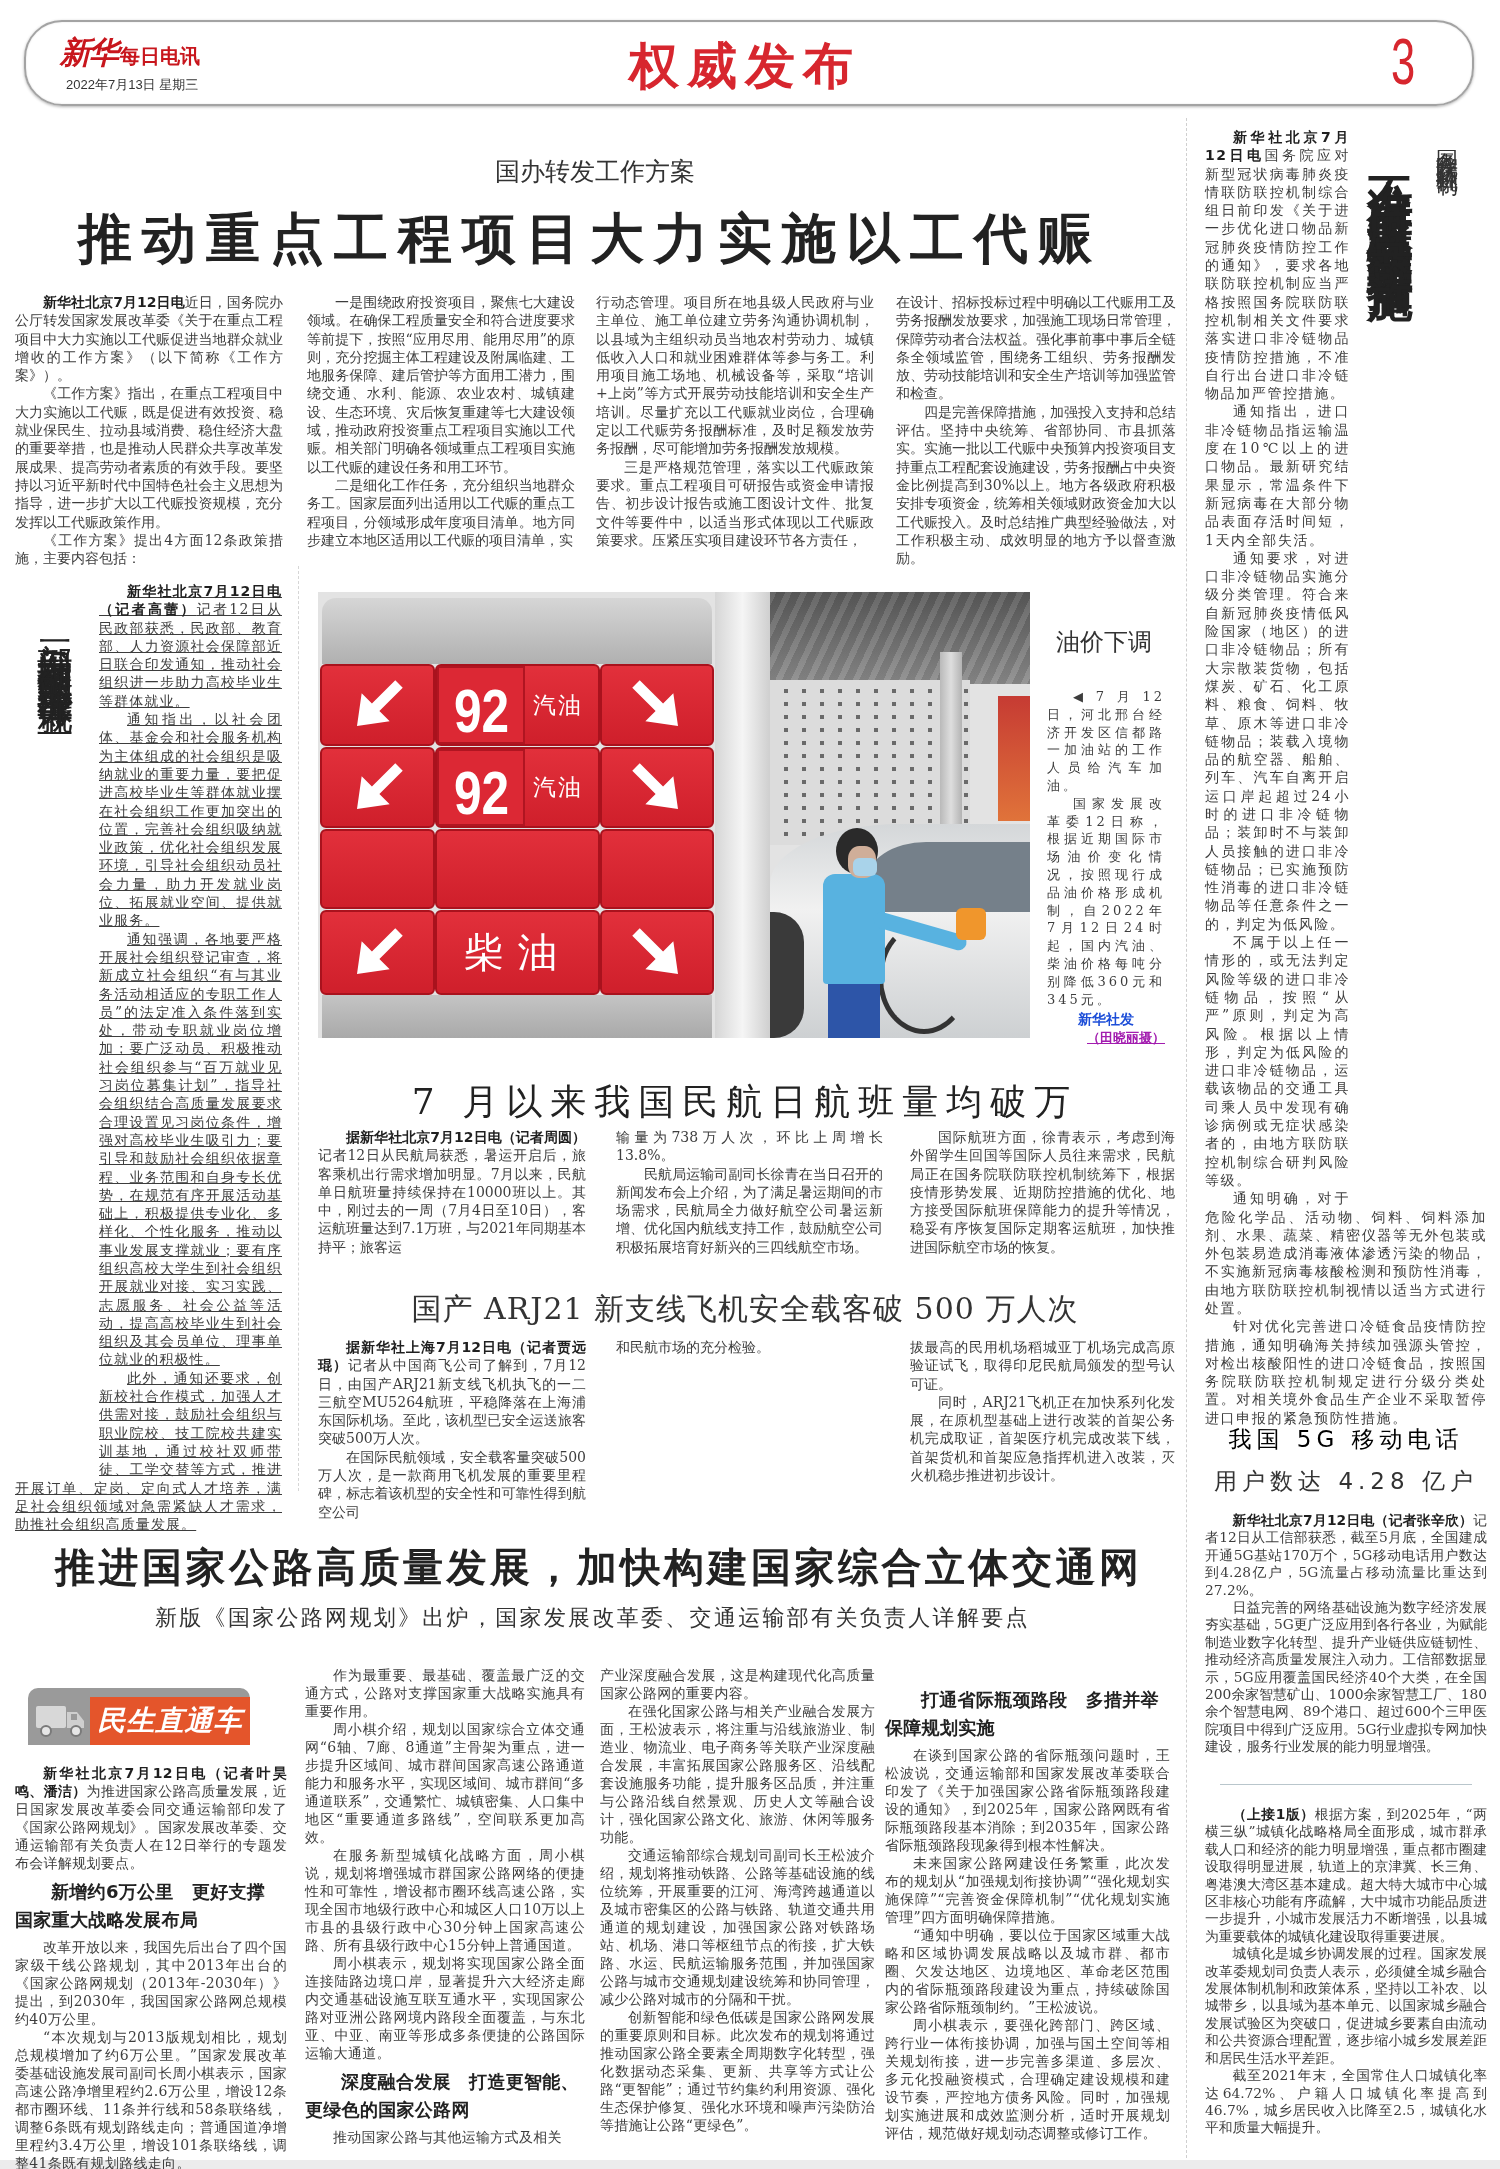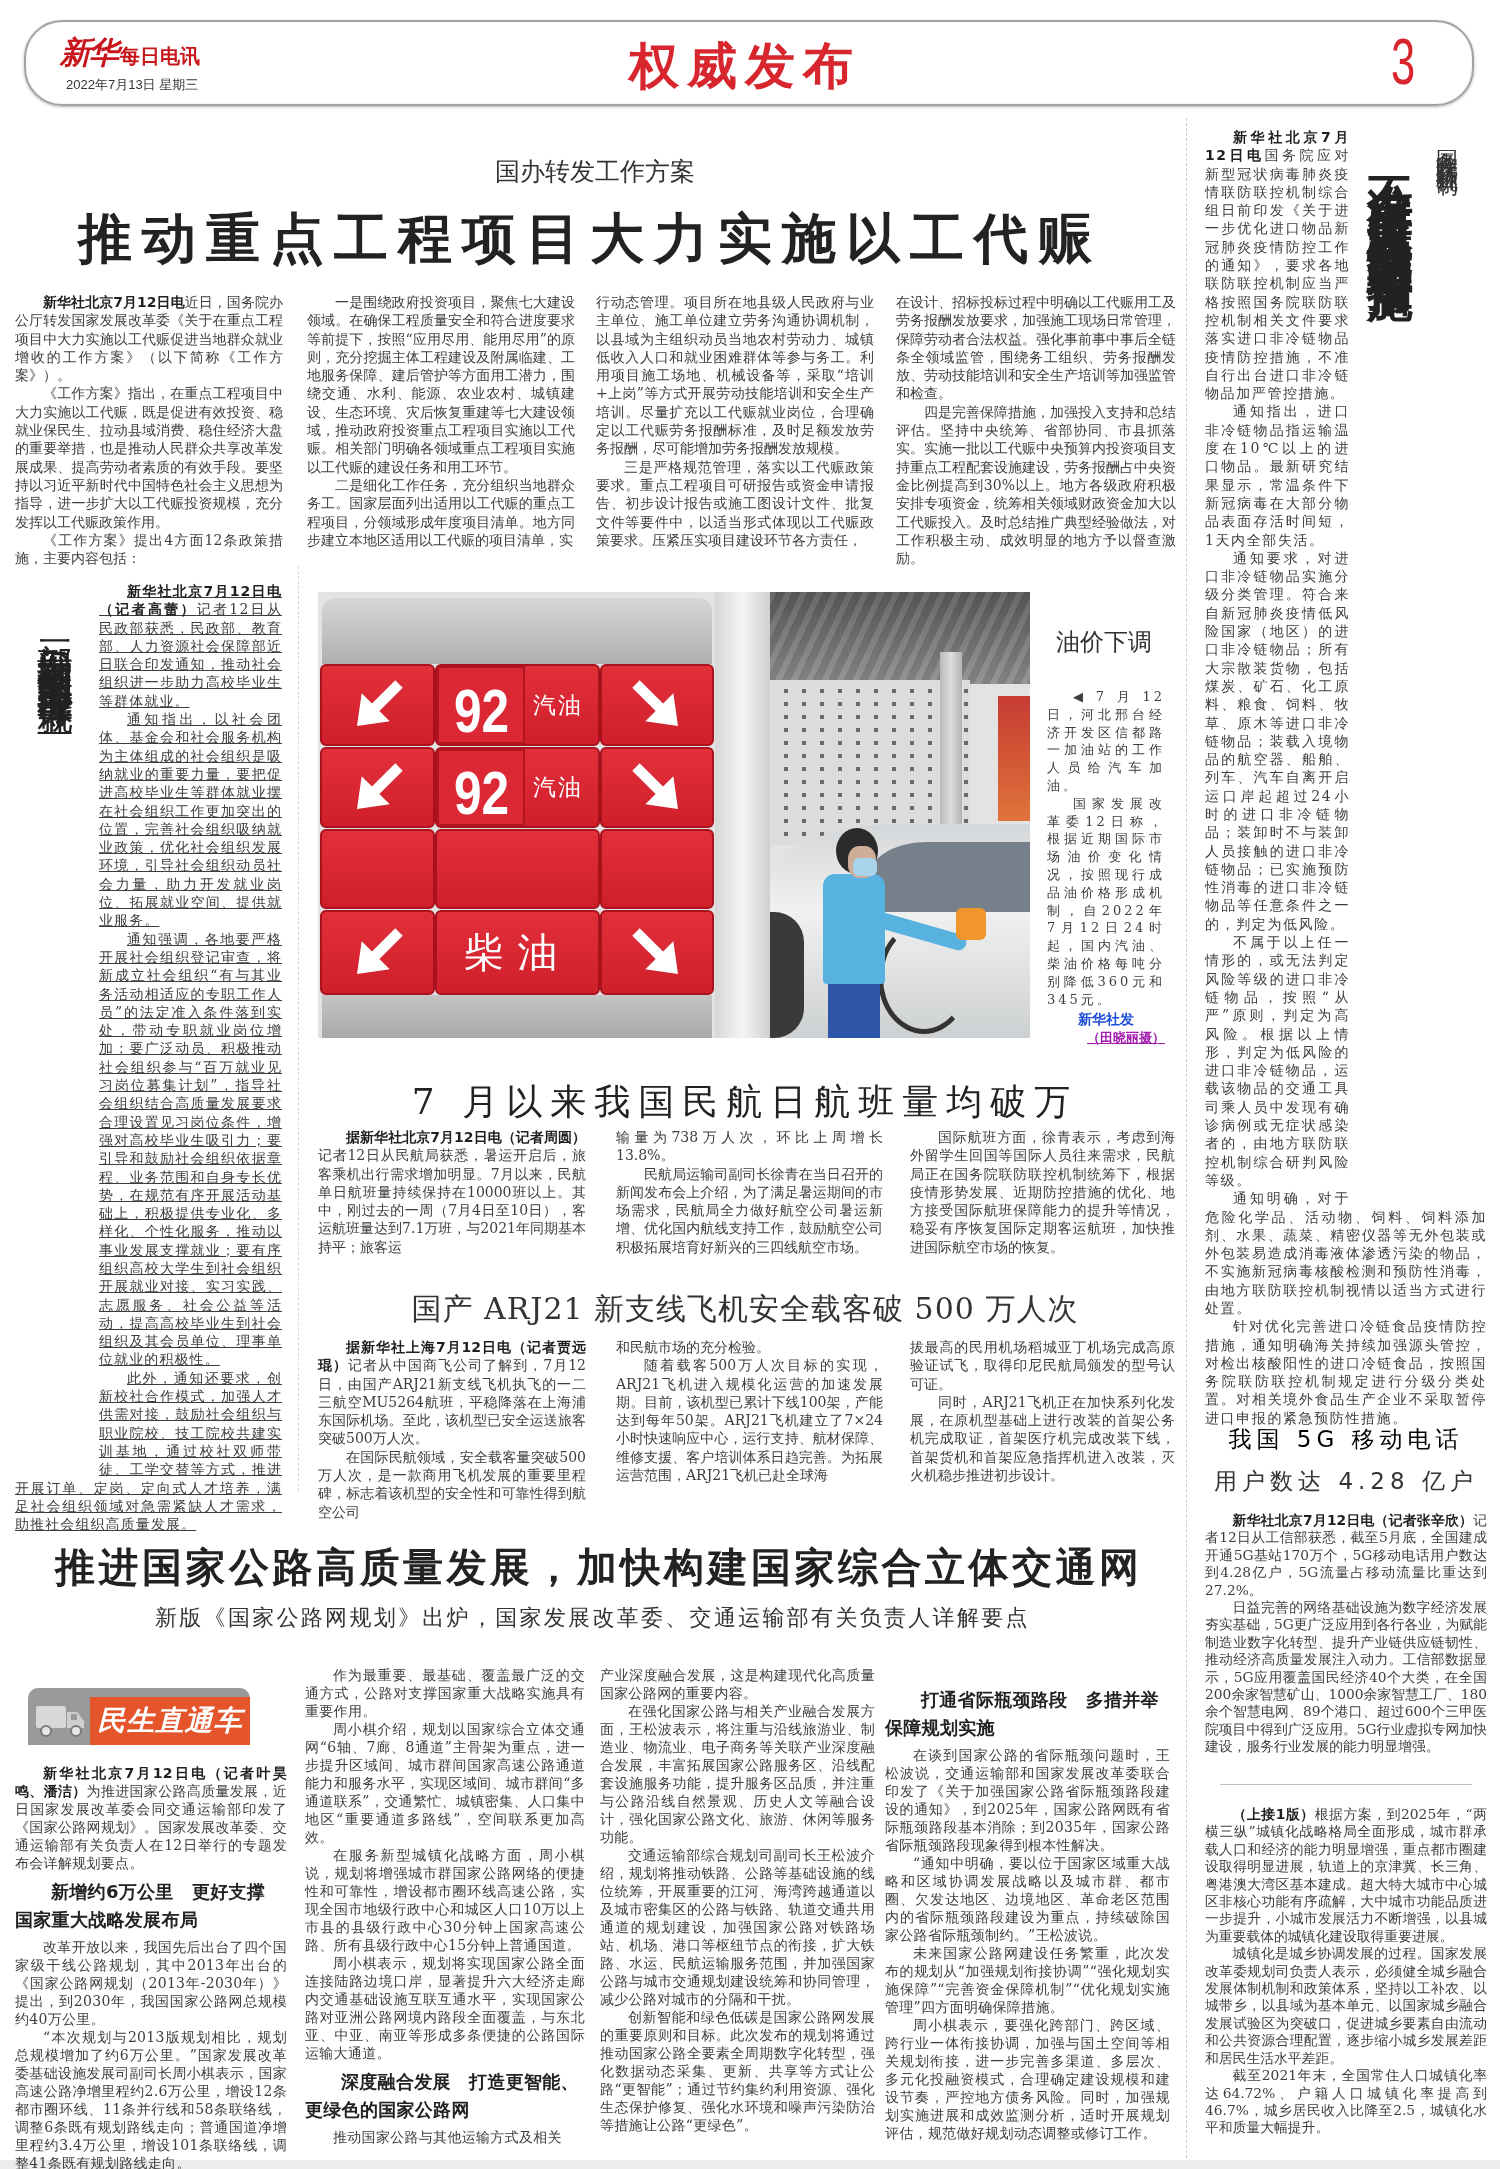--- a/index.html
+++ b/index.html
@@ -256,21 +256,20 @@
     <p>国际航班方面，徐青表示，考虑到海外留学生回国等国际人员往来需求，民航局正在国务院联防联控机制统筹下，根据疫情形势发展、近期防控措施的优化、地方接受国际航班保障能力的提升等情况，稳妥有序恢复国际定期客运航班，加快推进国际航空市场的恢复。</p>
   </div>
 
   <div class="abs arj-headline">国产 ARJ21 新支线飞机安全载客破 500 万人次</div>
   <div class="abs txt arj-c0">
     <p><span class="lead">据新华社上海7月12日电（记者贾远琨）</span><span>记者从中国商飞公司了解到，7月12日，由国产ARJ21新支线飞机执飞的一二三航空MU5264航班，平稳降落在上海浦东国际机场。至此，该机型已安全运送旅客突破500万人次。</span></p>
     <p>在国际民航领域，安全载客量突破500万人次，是一款商用飞机发展的重要里程碑，标志着该机型的安全性和可靠性得到航空公司</p>
   </div>
   <div class="abs txt arj-c1">
     <p class="cont">和民航市场的充分检验。</p>
-    <p>随着载客500万人次目标的实现，ARJ21飞机进入规模化运营的加速发展期。目前，该机型已累计下线100架，产能达到每年50架。ARJ21飞机建立了7×24小时快速响应中心，运行支持、航材保障、维修支援、客户培训体系日趋完善。为拓展运营范围，ARJ21飞机已赴全球海</p>
   </div>
   <div class="abs txt arj-c2">
     <p class="cont">拔最高的民用机场稻城亚丁机场完成高原验证试飞，取得印尼民航局颁发的型号认可证。</p>
     <p>同时，ARJ21飞机正在加快系列化发展，在原机型基础上进行改装的首架公务机完成取证，首架医疗机完成改装下线，首架货机和首架应急指挥机进入改装，灭火机稳步推进初步设计。</p>
   </div>
 
   <div class="abs txt imp">
     <div class="imp-float">
       <div class="vert imp-headline">不准自行出台进口非冷链物品加严管控措施</div>
       <div class="vert imp-kicker">国务院联防联控机制：</div>
@@ -339,18 +338,18 @@
     <p>在强化国家公路与相关产业融合发展方面，王松波表示，将注重与沿线旅游业、制造业、物流业、电子商务等关联产业深度融合发展，丰富拓展国家公路服务区、沿线配套设施服务功能，提升服务区品质，并注重与公路沿线自然景观、历史人文等融合设计，强化国家公路文化、旅游、休闲等服务功能。</p>
     <p>交通运输部综合规划司副司长王松波介绍，规划将推动铁路、公路等基础设施的线位统筹，开展重要的江河、海湾跨越通道以及城市密集区的公路与铁路、轨道交通共用通道的规划建设，加强国家公路对铁路场站、机场、港口等枢纽节点的衔接，扩大铁路、水运、民航运输服务范围，并加强国家公路与城市交通规划建设统筹和协同管理，减少公路对城市的分隔和干扰。</p>
     <p>创新智能和绿色低碳是国家公路网发展的重要原则和目标。此次发布的规划将通过推动国家公路全要素全周期数字化转型，强化数据动态采集、更新、共享等方式让公路“更智能”；通过节约集约利用资源、强化生态保护修复、强化水环境和噪声污染防治等措施让公路“更绿色”。</p>
   </div>
   <div class="abs txt hw hw-c3">
     <div class="subhead">
         <span class="s1">打通省际瓶颈路段　多措并举</span>
         <span class="s2">保障规划实施</span>
       </div>
     <p>在谈到国家公路的省际瓶颈问题时，王松波说，交通运输部和国家发展改革委联合印发了《关于加强国家公路省际瓶颈路段建设的通知》，到2025年，国家公路网既有省际瓶颈路段基本消除；到2035年，国家公路省际瓶颈路段现象得到根本性解决。</p>
+    <p>未来国家公路网建设任务繁重，此次发布的规划从“加强规划衔接协调”“强化规划实施保障”“完善资金保障机制”“优化规划实施管理”四方面明确保障措施。</p>
     <p>“通知中明确，要以位于国家区域重大战略和区域协调发展战略以及城市群、都市圈、欠发达地区、边境地区、革命老区范围内的省际瓶颈路段建设为重点，持续破除国家公路省际瓶颈制约。”王松波说。</p>
-    <p>未来国家公路网建设任务繁重，此次发布的规划从“加强规划衔接协调”“强化规划实施保障”“完善资金保障机制”“优化规划实施管理”四方面明确保障措施。</p>
     <p>周小棋表示，要强化跨部门、跨区域、跨行业一体衔接协调，加强与国土空间等相关规划衔接，进一步完善多渠道、多层次、多元化投融资模式，合理确定建设规模和建设节奏，严控地方债务风险。同时，加强规划实施进展和成效监测分析，适时开展规划评估，规范做好规划动态调整或修订工作。</p>
   </div>
 
 </div>
 
 </body></html>

